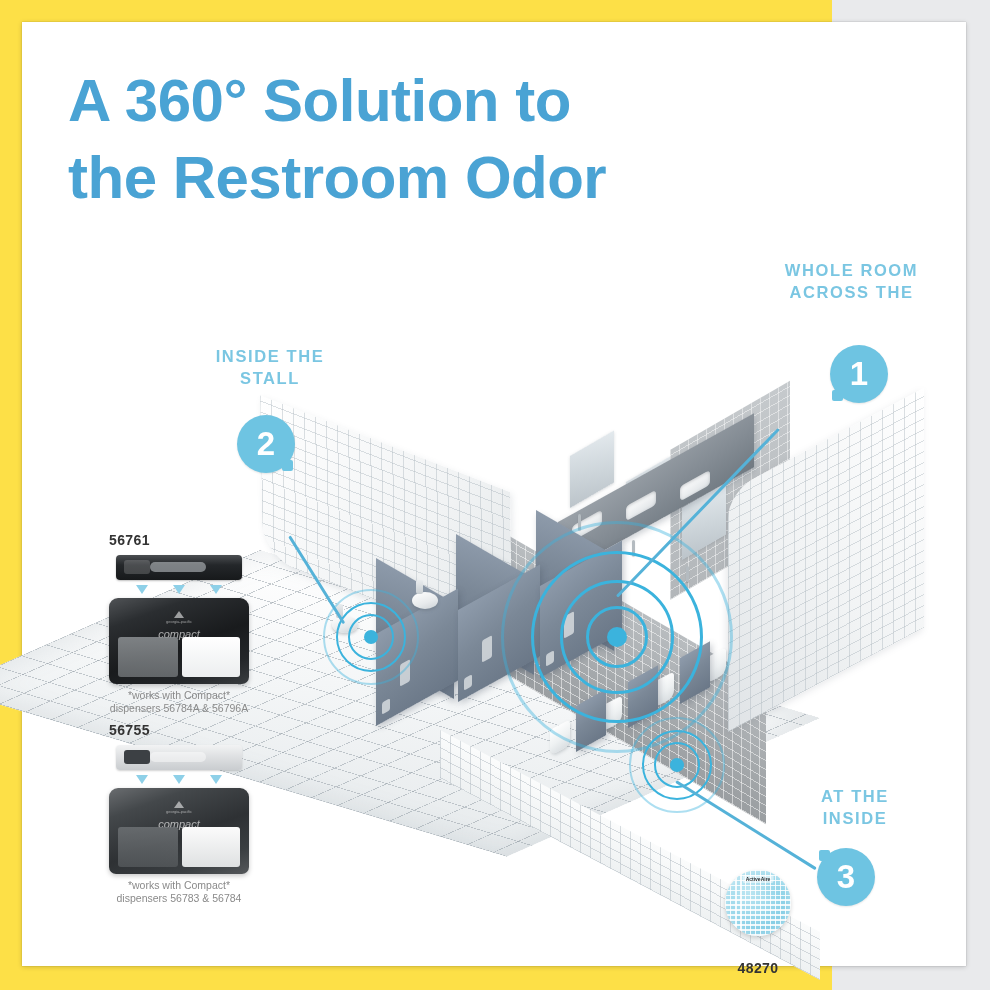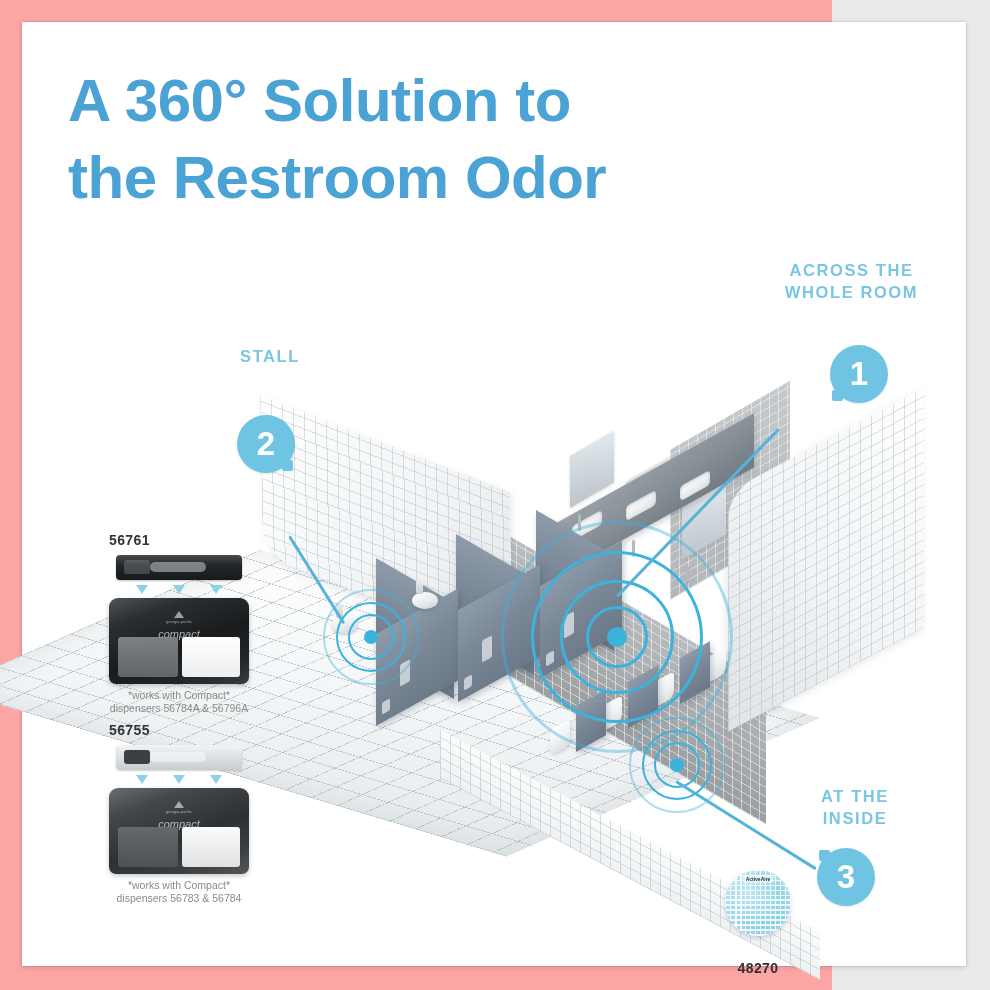--- a/index.html
+++ b/index.html
@@ -5,21 +5,21 @@
 <style>
   html,body{margin:0;padding:0;}
   body{
     width:990px;height:990px;
     background:#e9eaec;
     font-family:"Liberation Sans", sans-serif;
     overflow:hidden;
   }
   #page{
     position:absolute;left:0;top:0;width:832px;height:990px;
-    background:#fca5a5;
+    background:#fde047;
   }
   
   #card{
     position:absolute;left:22px;top:22px;width:944px;height:944px;
     background:#ffffff;
     box-shadow:0 1px 5px rgba(0,0,0,0.18), 0 0 1px rgba(0,0,0,0.25);
   }
 
   
   #title{
@@ -417,28 +417,29 @@
         <div class="ring" style="width:42px;height:42px;border-width:2px;"></div>
         <div class="core" style="width:14px;height:14px;"></div>
       </div>
     </div>
 
     <div class="connector" style="left:595px;top:573px;width:233px;transform:rotate(-46deg);"></div>
     <div class="connector" style="left:322px;top:600px;width:103px;transform:rotate(-122deg);"></div>
     <div class="connector" style="left:654px;top:758px;width:165px;transform:rotate(32deg);"></div>
 
     <div class="callout-label" style="left:737px;top:237px;width:185px;">
+      <div>WHOLE ROOM</div>
       <div>ACROSS THE</div>
-      <div>WHOLE ROOM</div>
     </div>
     <div class="badge tail-bl" style="left:808px;top:323px;">
       <span>1</span>
     </div>
 
     <div class="callout-label" style="left:158px;top:323px;width:180px;">
+      <div>INSIDE THE</div>
       <div>STALL</div>
     </div>
     <div class="badge tail-br" style="left:215px;top:393px;">
       <span>2</span>
     </div>
 
     <div class="callout-label" style="left:748px;top:763px;width:170px;">
       <div>AT THE</div>
       <div>INSIDE</div>
     </div>

